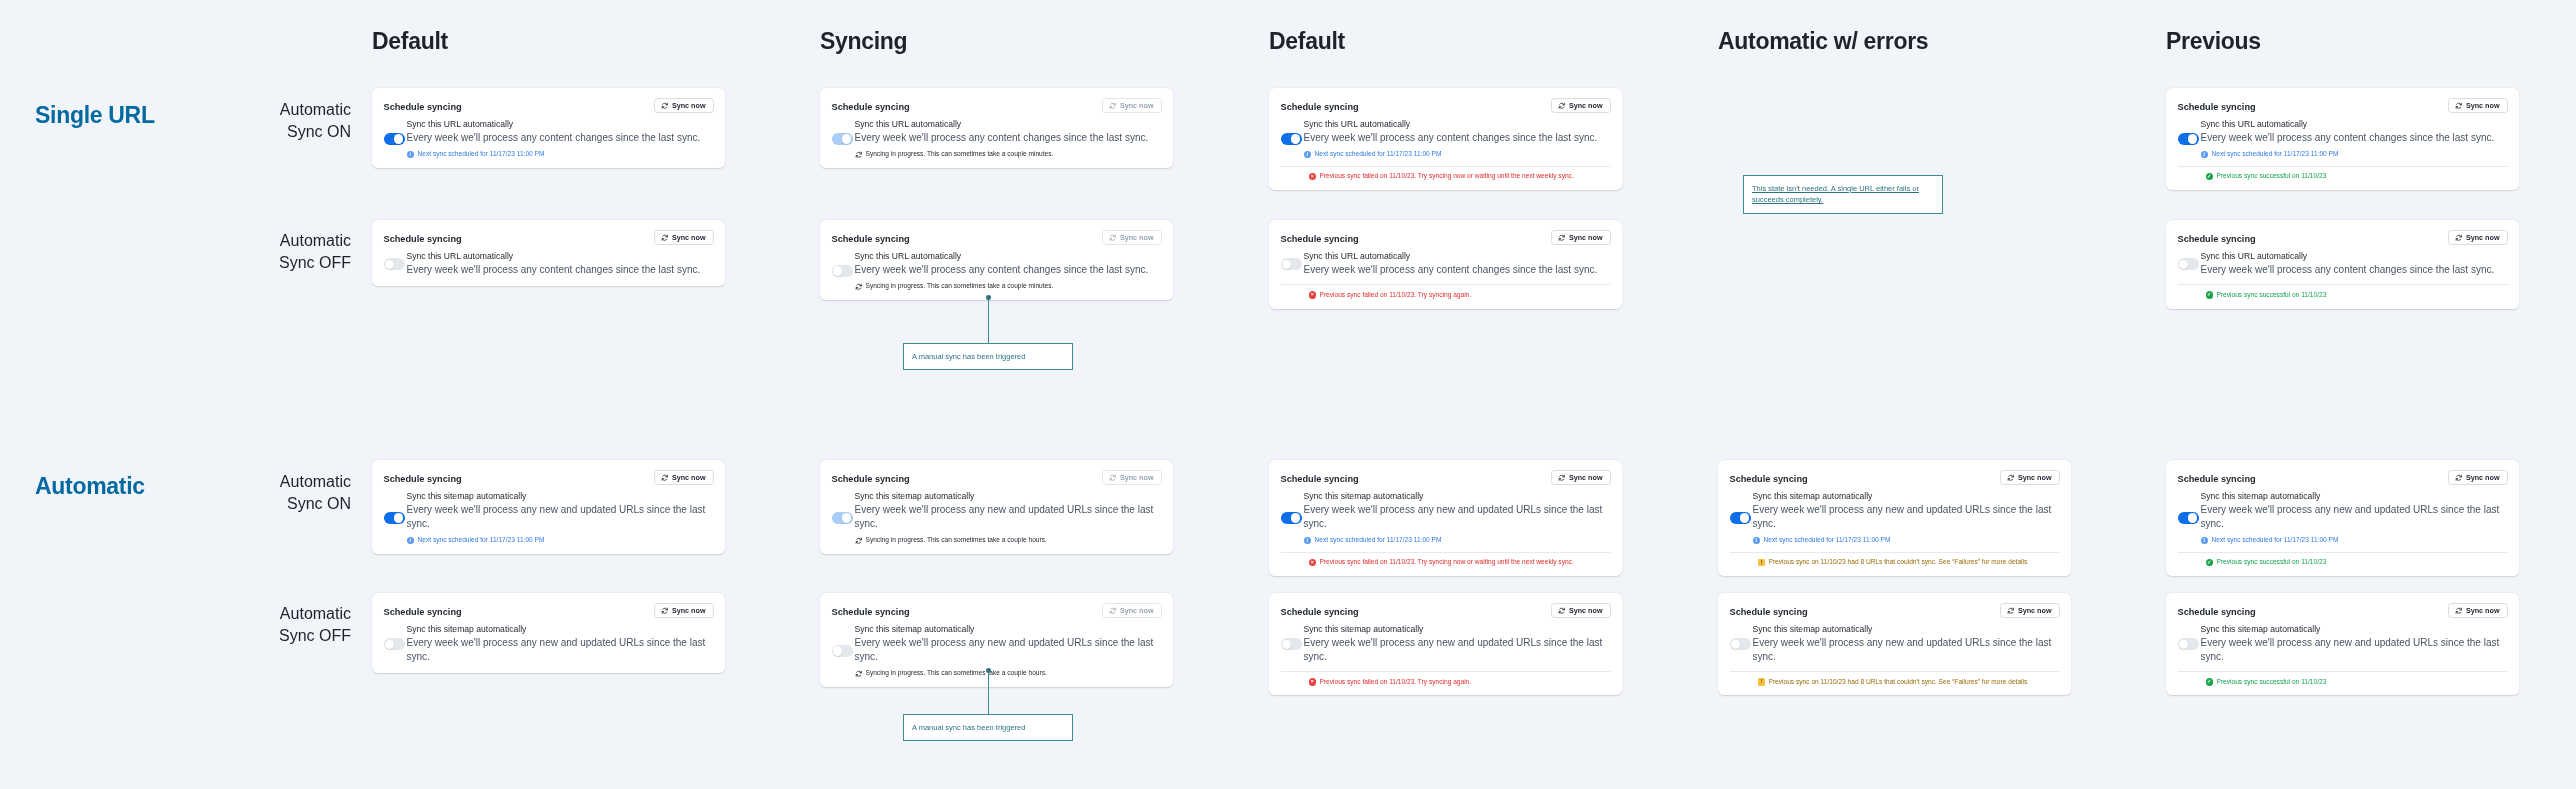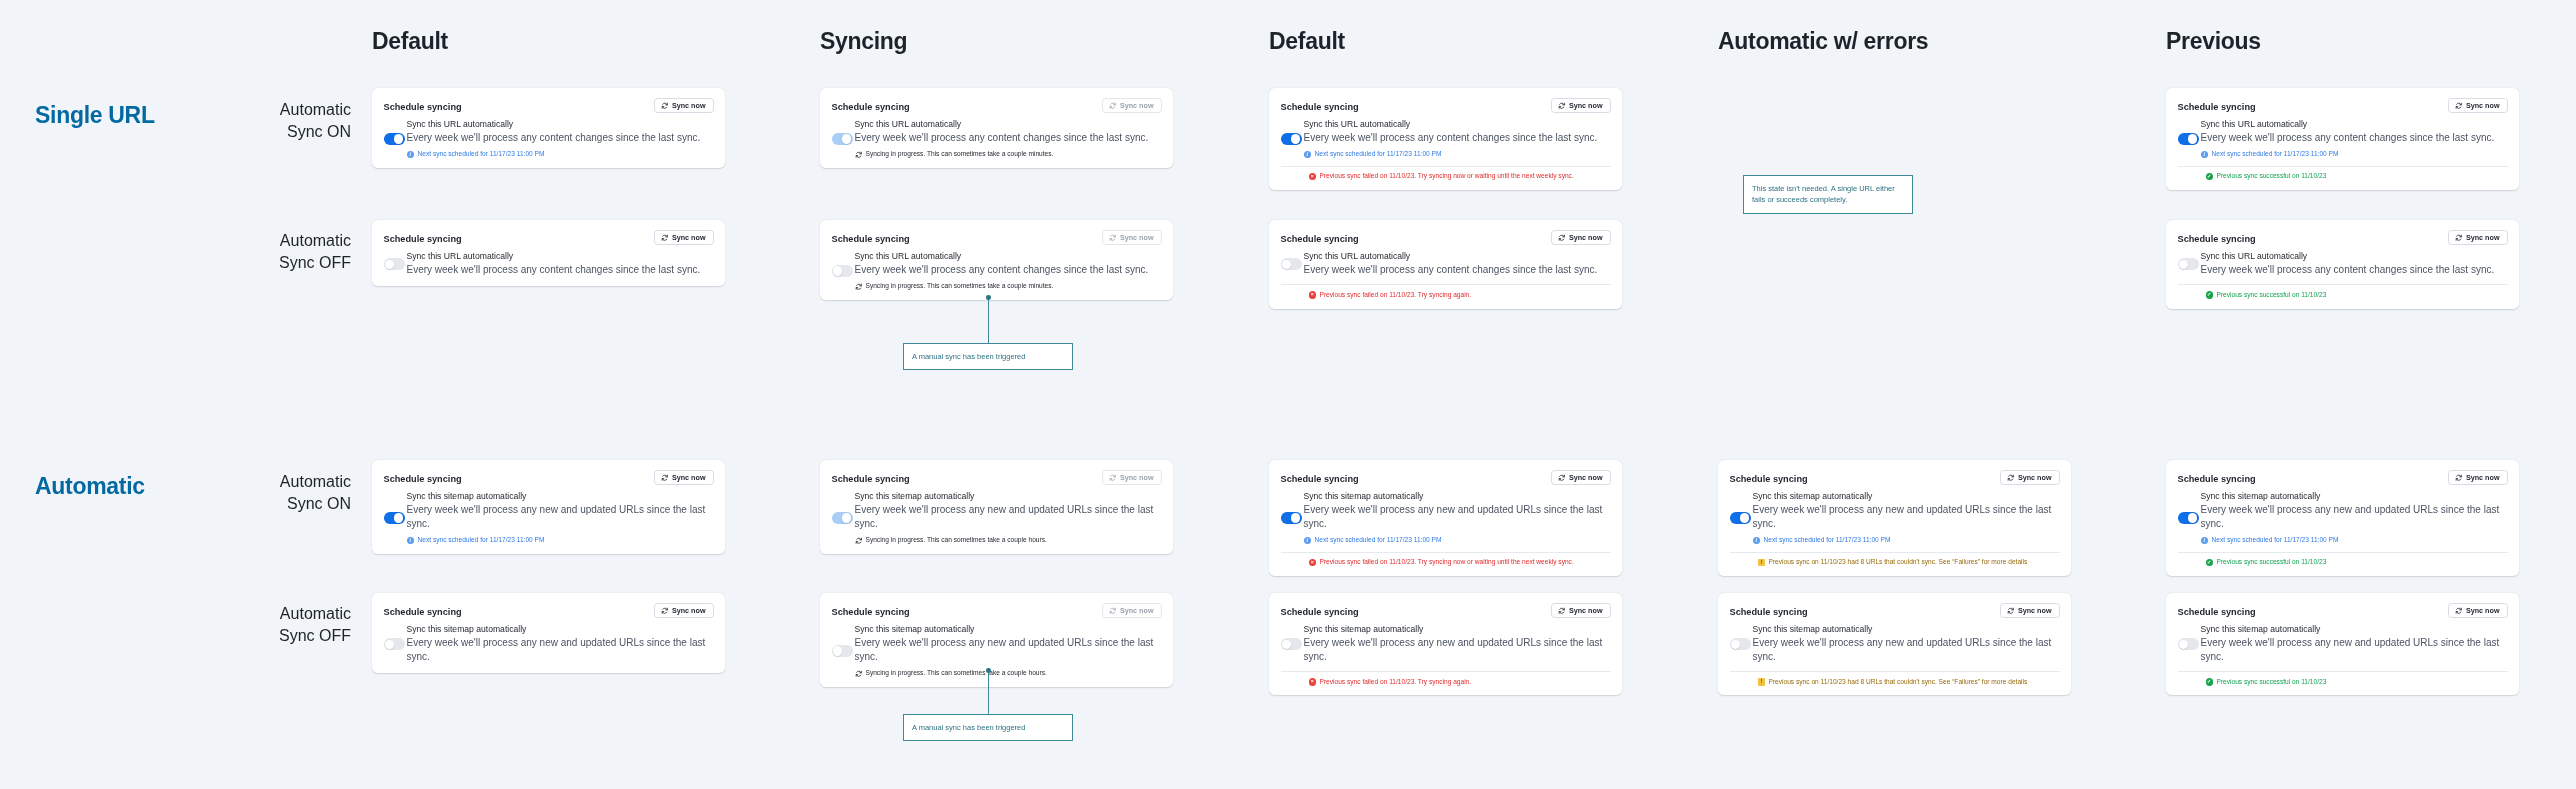--- a/index.html
+++ b/index.html
@@ -810,21 +810,21 @@
         <div class="divider"></div>
         <div class="after-divider" style="padding-left: 28px;">
           <div class="status ok" style="margin-top: 0px;">
             <span class="badge">✓</span>
             <span>Previous sync successful on 11/10/23</span>
           </div>
         </div>
       </div>
     </div>
 
-  <div class="note" style="left:1743px;top:175px;width:170px;">This state isn’t needed. A single URL either fails or succeeds completely.</div>
+  <div class="note" style="left:1743px;top:175px;width:200px;text-decoration:underline;">This state isn’t needed. A single URL either fails or succeeds completely.</div>
 
   <div class="connector" style="left:988px;top:297px;height:46px;">
       <span class="dot"></span>
     </div>
   <div class="note" style="left:903px;top:343px;width:170px;">A manual sync has been triggered</div>
 
   <div class="connector" style="left:988px;top:670px;height:45px;">
       <span class="dot"></span>
     </div>
   <div class="note" style="left:903px;top:714px;width:170px;">A manual sync has been triggered</div>

